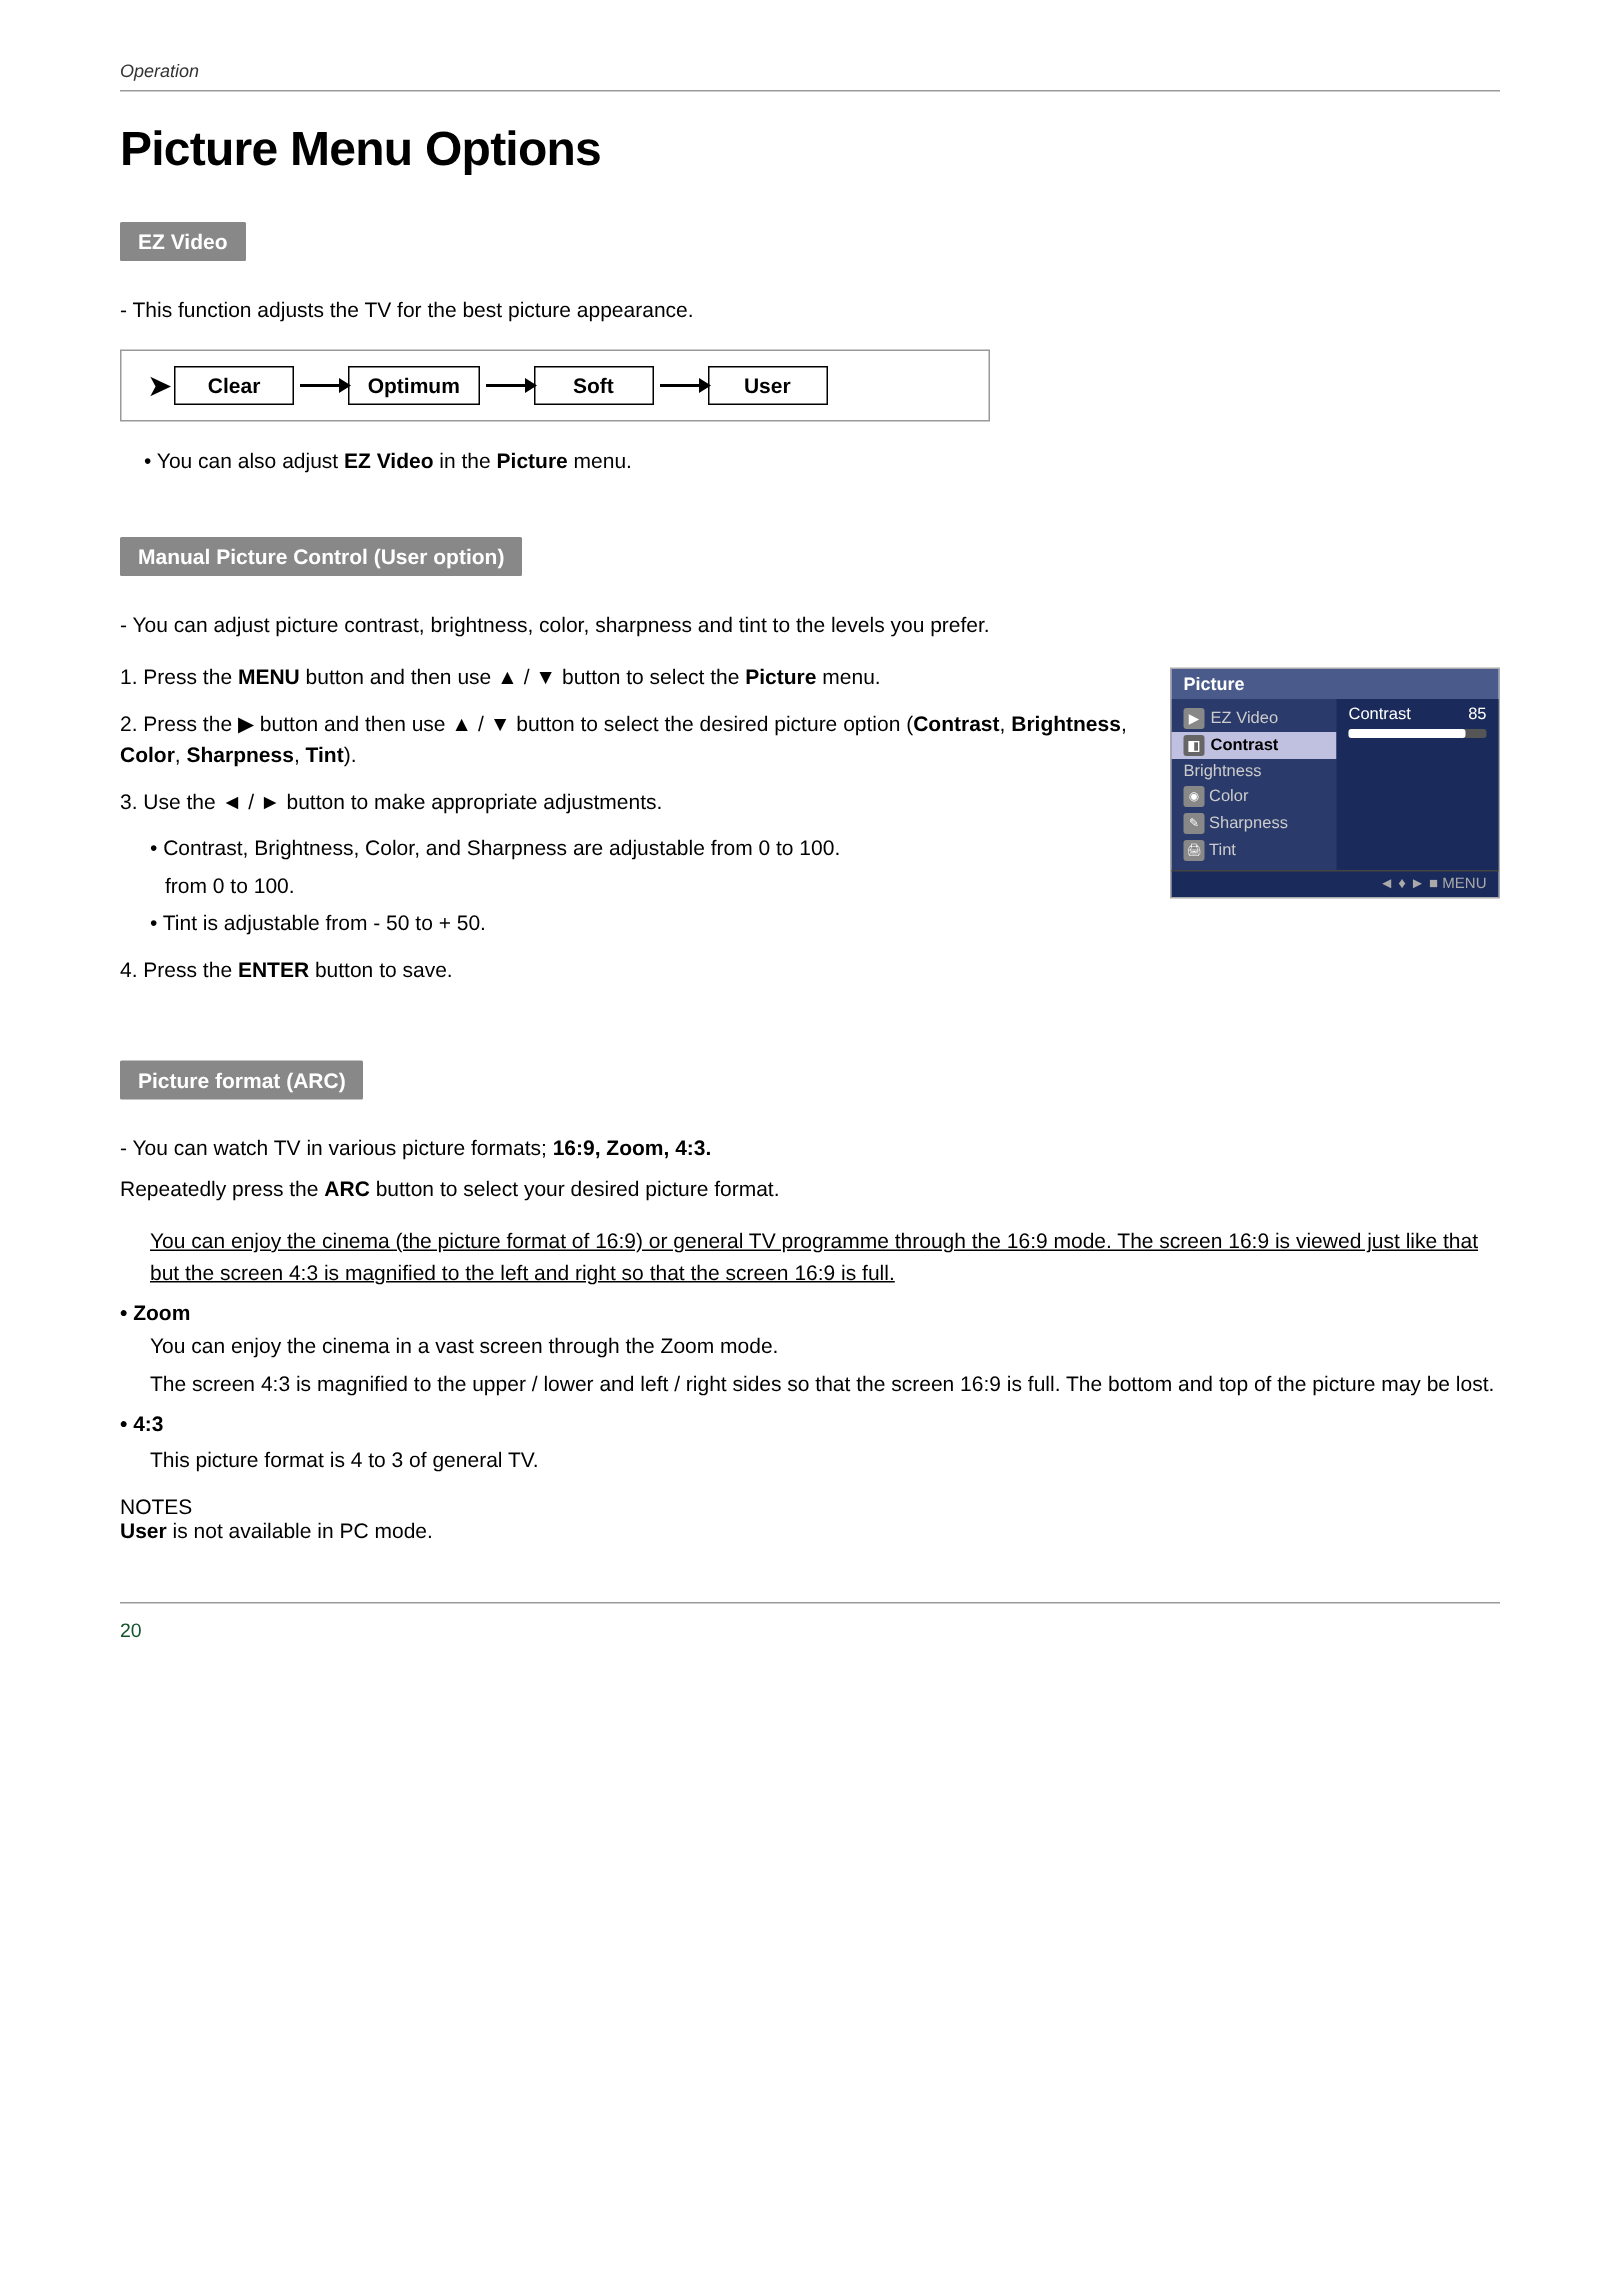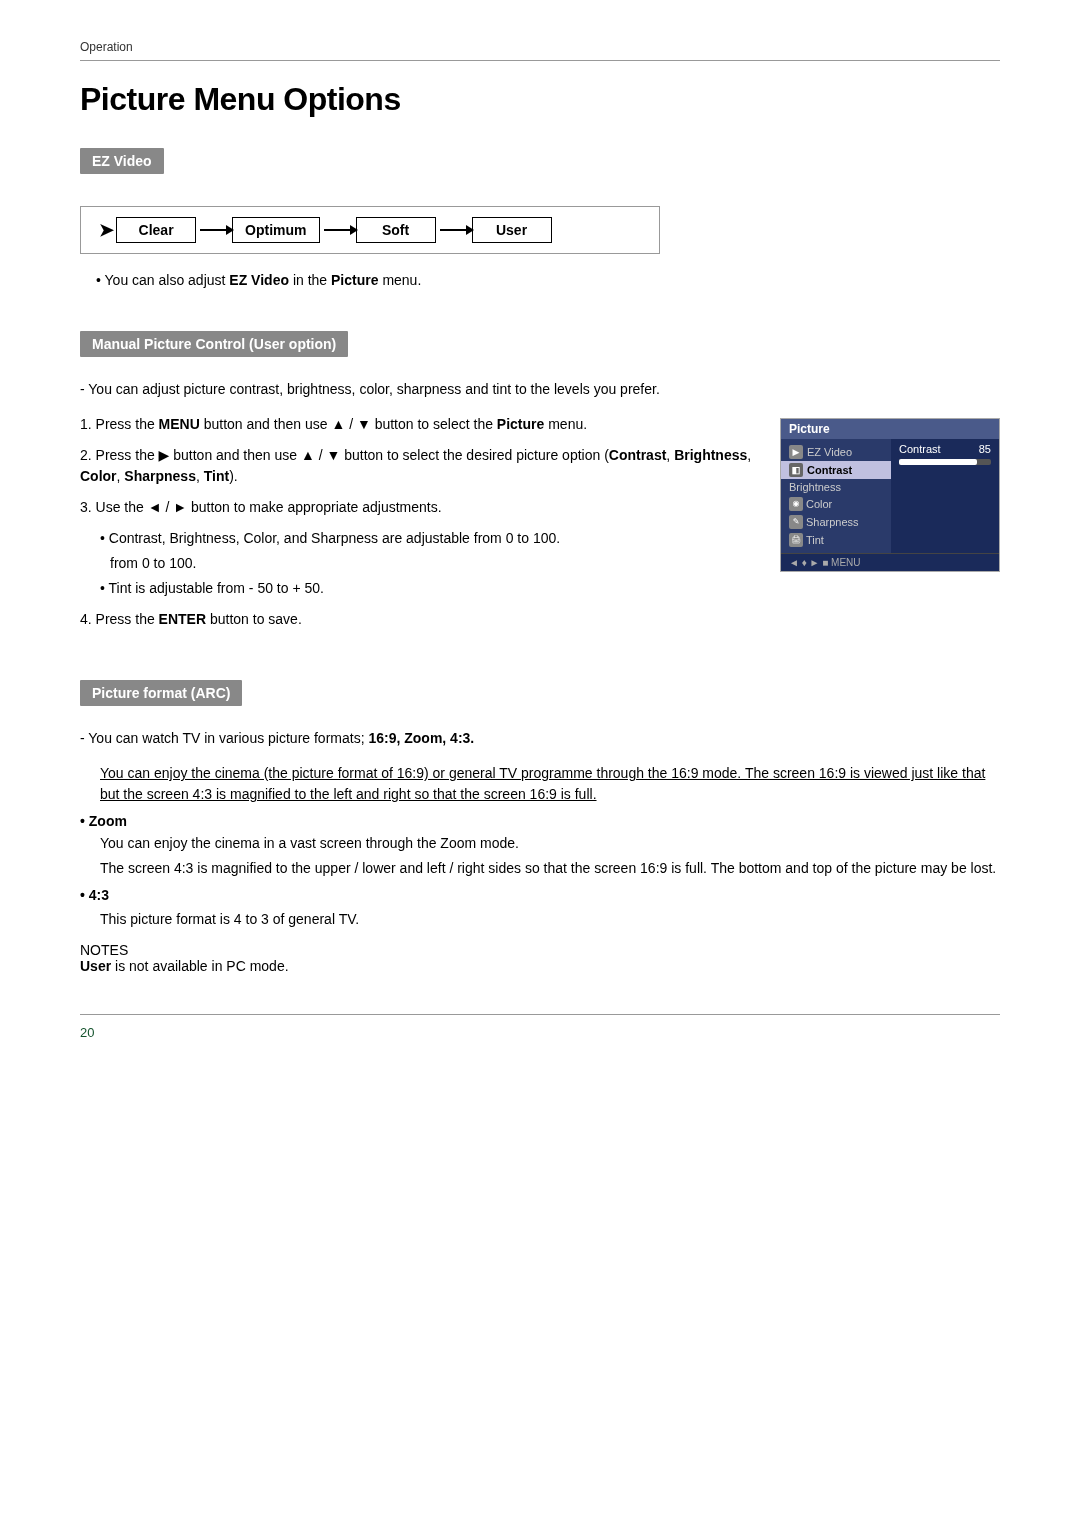--- a/index.html
+++ b/index.html
@@ -7,20 +7,21 @@
       font-family: Arial, sans-serif;
       font-size: 14px;
       background: #ffffff;
       color: #000000;
       width: 1080px;
       min-height: 1525px;
       padding: 40px 80px 60px 80px;
     }
 
     .operation-label {
+      font-style: italic;
       font-size: 12px;
       color: #333;
       margin-bottom: 6px;
     }
 
     .top-divider {
       border: none;
       border-top: 1px solid #999;
       margin-bottom: 20px;
     }
@@ -174,21 +175,21 @@
       background: #fff;
       height: 100%;
       border-radius: 2px;
     }
 
     .pm-footer {
       background: #1a2a5a;
       color: #aaa;
       font-size: 10px;
       padding: 3px 8px;
-      text-align: left;
+      text-align: right;
       border-top: 1px solid #444;
     }
 
     .clearfix::after {
       content: '';
       display: table;
       clear: both;
     }
 
     .sub-bullet {
@@ -225,20 +226,23 @@
 <body>
 
 <div class="operation-label">Operation</div>
 <hr class="top-divider">
 
 <h1 class="page-title">Picture Menu Options</h1>
 
 <div class="section">
   <div class="section-header">EZ Video</div>
 
+  <div class="dash-text">
+    - <span>This function adjusts the TV for the best picture appearance.</span>
+  </div>
 
 
   
   <div class="ez-flow">
     <span class="small-arrow">➤</span>
     <div class="flow-box">Clear</div>
     <div style="display:flex;align-items:center;margin:0 4px;">
       <div style="width:28px;height:2px;background:#000;position:relative;">
         <div style="position:absolute;right:-6px;top:-4px;border-left:8px solid #000;border-top:5px solid transparent;border-bottom:5px solid transparent;"></div>
       </div>
@@ -334,20 +338,23 @@
     </div>
   </div>
 </div>
 
 <div class="section">
   <div class="section-header">Picture format (ARC)</div>
 
   <div class="dash-text">
     - You can watch TV in various picture formats; <strong>16:9, Zoom, 4:3.</strong>
   </div>
+  <div class="dash-text" style="margin-top:-8px;">
+    Repeatedly press the <strong>ARC</strong> button to select your desired picture format.
+  </div>
 
   <div class="indent-1" style="line-height:1.5;margin-bottom:8px;text-decoration:underline;">
     You can enjoy the cinema (the picture format of 16:9) or general TV programme through the 16:9 mode. The screen 16:9 is viewed just like that but the screen 4:3 is magnified to the left and right so that the screen 16:9 is full.
   </div>
 
   <div style="margin-bottom:4px;">
     <strong>• Zoom</strong>
   </div>
   <div class="indent-1" style="line-height:1.5;margin-bottom:4px;">
     You can enjoy the cinema in a vast screen through the Zoom mode.

